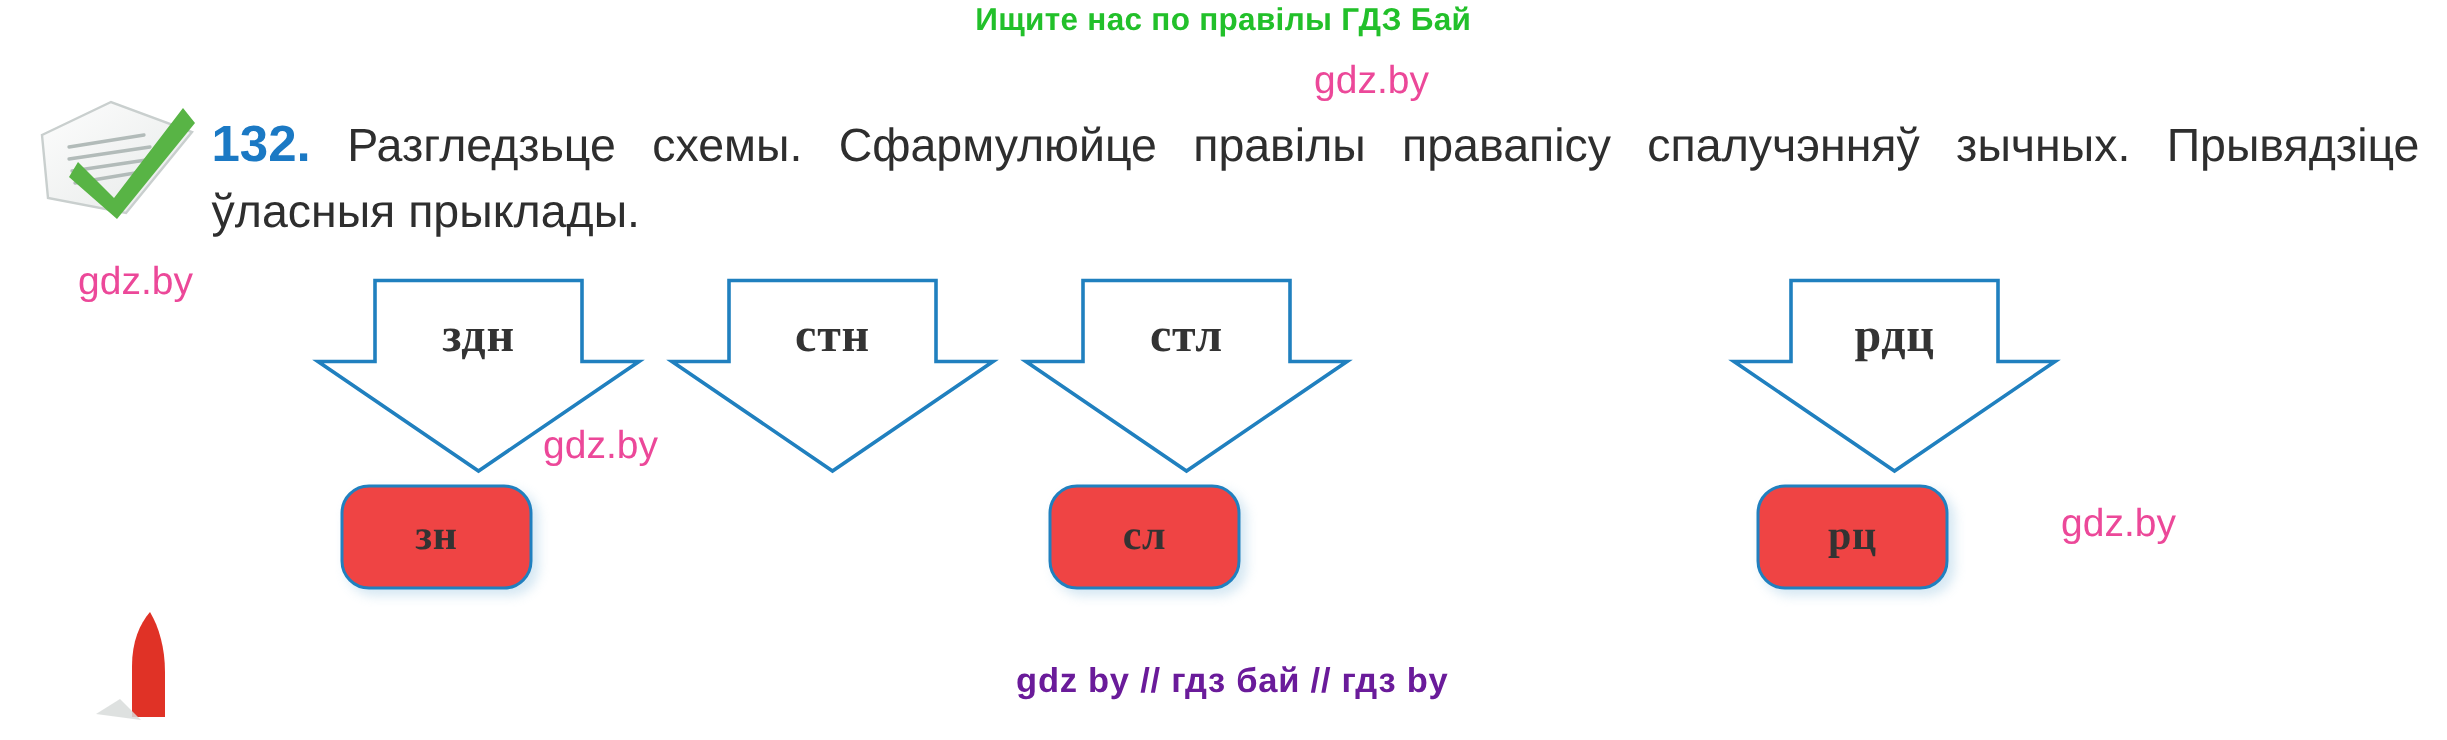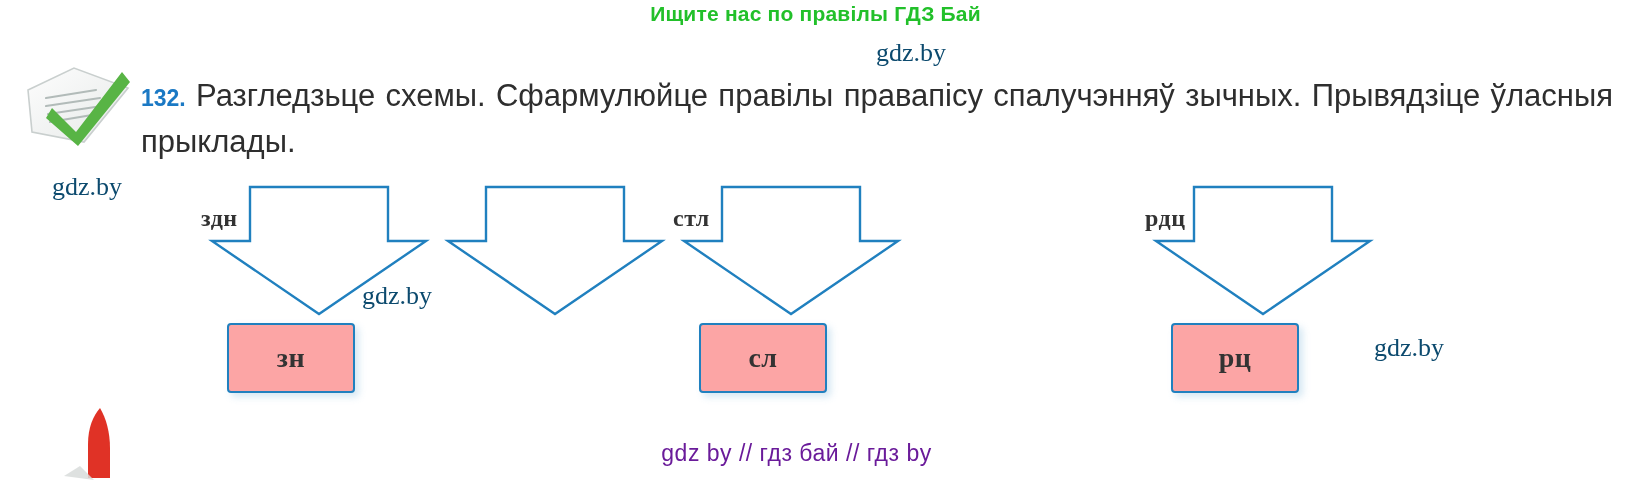--- a/index.html
+++ b/index.html
@@ -26,41 +26,42 @@
     font-size: 21px;
     font-weight: 700;
     color: #22c02a;
     letter-spacing: 0.2px;
     white-space: nowrap;
   }
 
   
   .watermark {
     position: absolute;
-    color: #0c4a6e;
-    font-family: Liberation Serif, serif;
+    color: #ec4899;
+    font-family: Liberation Sans, sans-serif;
     white-space: nowrap;
   }
   #wm-top      { top: 38px;  left: 876px;  font-size: 26px; }
   #wm-left     { top: 172px; left: 52px;   font-size: 26px; }
   #wm-mid      { top: 281px; left: 362px;  font-size: 26px; }
   #wm-right    { top: 333px; left: 1374px; font-size: 26px; }
 
   
   #footer-line {
     position: absolute;
     top: 440px;
     left: 0;
     width: 1593px;
     text-align: center;
     font-size: 23px;
-    font-weight: 400;
+    font-weight: 700;
     color: #6a1b9a;
     letter-spacing: 0.5px;
     white-space: nowrap;
+    padding-left: 25px;
   }
 
   
   #task-icon {
     position: absolute;
     top: 62px;
     left: 18px;
     width: 120px;
     height: 88px;
   }
@@ -76,21 +77,21 @@
     font-size: 31px;
     line-height: 44px;
     color: #2e2e2e;
     text-align: justify;
     text-justify: inter-word;
     hyphens: manual;
   }
   #exercise-number {
     font-weight: 700;
     color: #1b79c4;
-    font-size: 23px;
+    font-size: 34px;
   }
 
   
   #schema-row {
     position: absolute;
     top: 183px;
     left: 0;
     width: 1631px;
     height: 225px;
   }
@@ -106,36 +107,37 @@
     left: 0;
     width: 236px;
     height: 136px;
   }
   .schema-arrow svg { display: block; }
   .arrow-label {
     position: absolute;
     top: 22px;
     left: 0;
     width: 236px;
+    text-align: center;
     font-family: "Liberation Serif", serif;
     font-weight: 700;
-    font-size: 24px;
+    font-size: 32px;
     color: #333333;
     letter-spacing: 0.5px;
     pointer-events: none;
   }
   .result-box {
     position: absolute;
     top: 140px;
     left: 26px;
     width: 128px;
     height: 70px;
     border: 2px solid #2080bf;
-    border-radius: 4px;
-    background: #fca5a5;
+    border-radius: 19px;
+    background: #ef4444;
     box-shadow: 4px 4px 7px rgba(120,180,215,0.30);
     box-sizing: border-box;
     display: flex;
     align-items: center;
     justify-content: center;
   }
   .result-label {
     font-family: "Liberation Serif", serif;
     font-weight: 700;
     font-size: 28px;
@@ -202,20 +204,21 @@
       <span class="result-label">зн</span>
     </div>
   </div>
 
   <div class="schema-item" style="left:437px;">
     <div class="schema-arrow">
       <svg width="236" height="136" viewBox="0 0 236 136" xmlns="http://www.w3.org/2000/svg">
         <polygon points="49,4 187,4 187,58 225,58 118,131 11,58 49,58" fill="#ffffff" stroke="#2080bf" stroke-width="2.4" stroke-linejoin="miter"></polygon>
       </svg>
     </div>
+    <div class="arrow-label">стн</div>
   </div>
 
   <div class="schema-item" style="left:673px;">
     <div class="schema-arrow">
       <svg width="236" height="136" viewBox="0 0 236 136" xmlns="http://www.w3.org/2000/svg">
         <polygon points="49,4 187,4 187,58 225,58 118,131 11,58 49,58" fill="#ffffff" stroke="#2080bf" stroke-width="2.4" stroke-linejoin="miter"></polygon>
       </svg>
     </div>
     <div class="arrow-label">стл</div>
     <div class="result-box">

